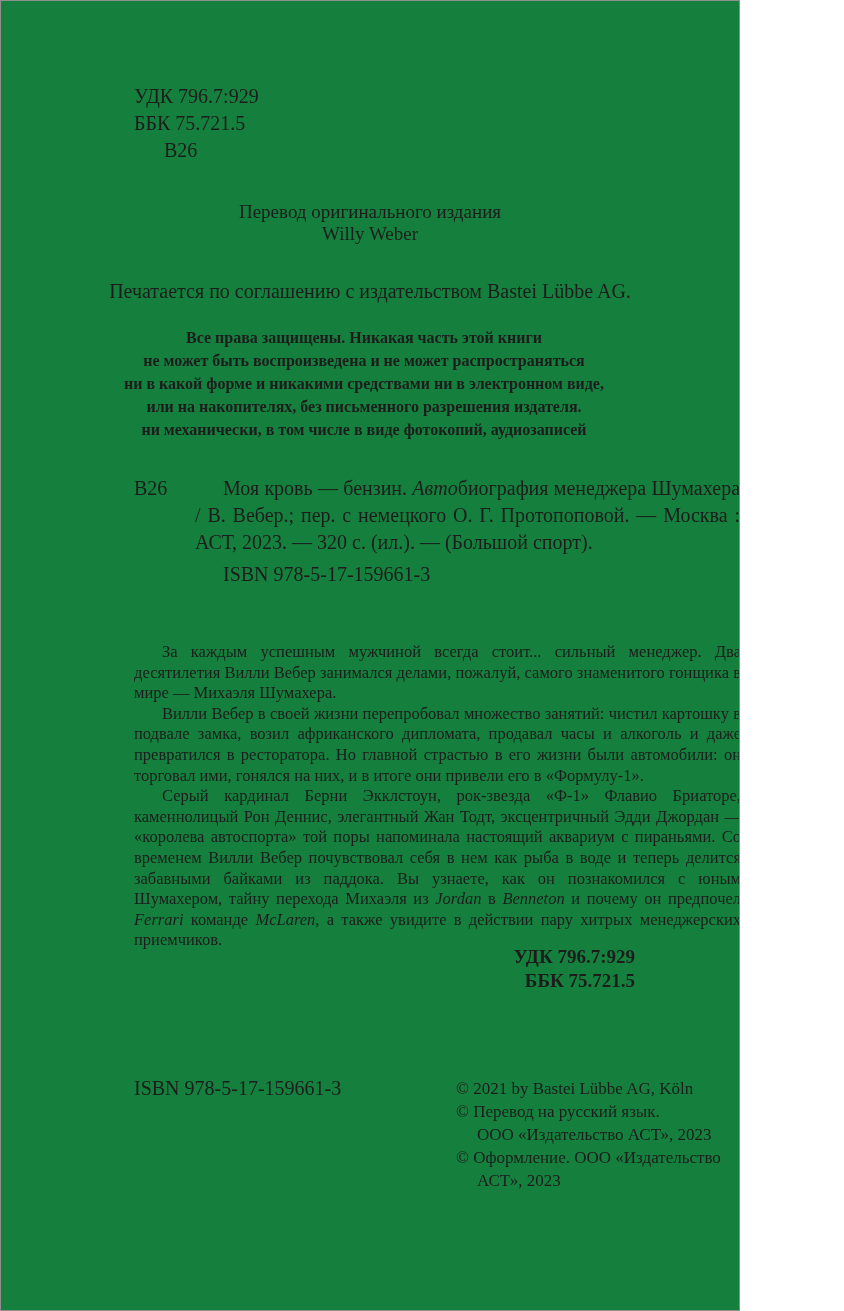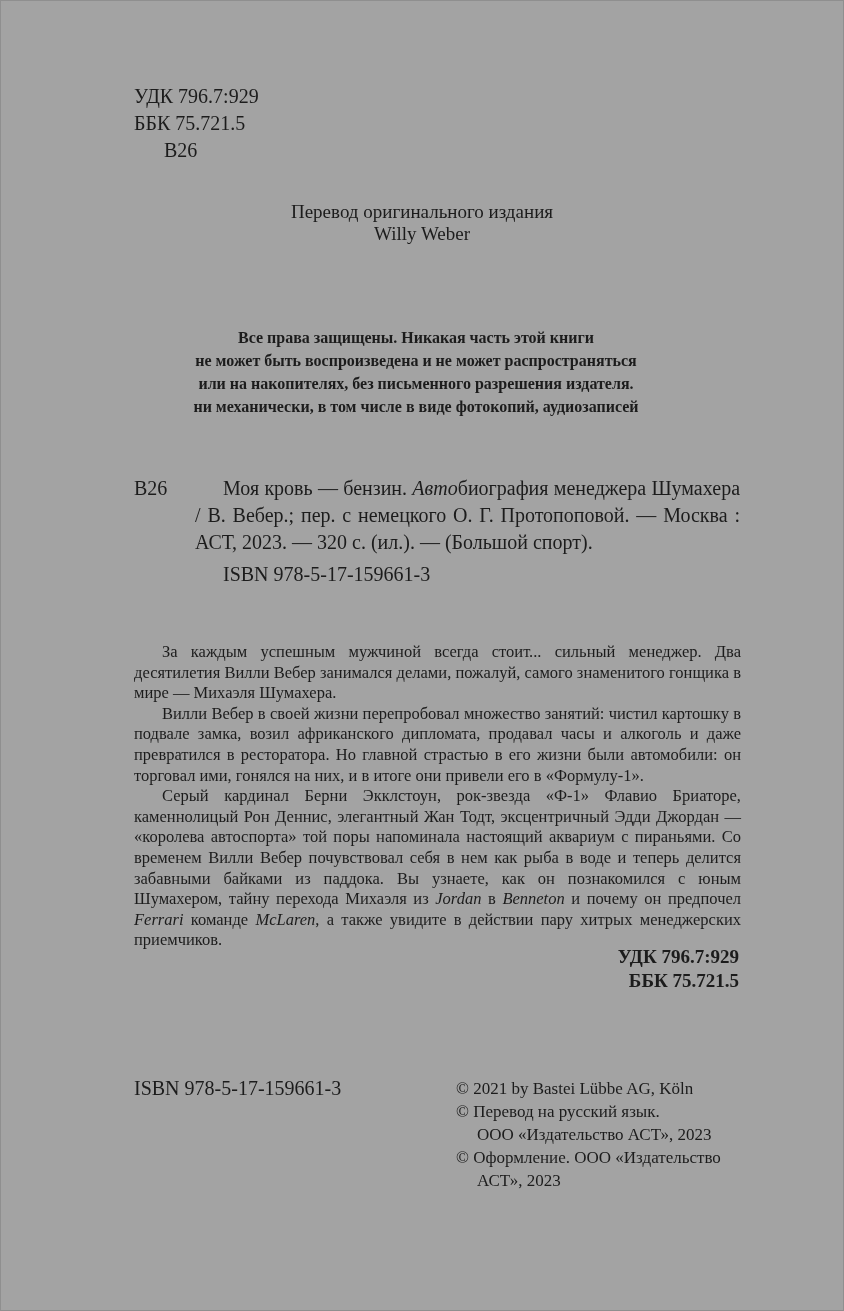--- a/index.html
+++ b/index.html
@@ -1,20 +1,20 @@
 <!DOCTYPE html>
 <html><head>
 <meta charset="utf-8">
 <style>
   html, body { margin: 0; padding: 0; background: #ffffff; }
   .page {
     position: relative;
-    width: 844px;
+    width: 740px;
     height: 1311px;
-    background: #a3a3a3;
+    background: #15803d;
     color: #1c1c1c;
     font-family: "Liberation Serif", "DejaVu Serif", serif;
     border: 1px solid #8f8f8f;
     box-sizing: border-box;
     overflow: hidden;
   }
   .top-codes { position: absolute; left: 133px; top: 82px; font-size: 20px; line-height: 27px; }
   .top-codes .ind { padding-left: 30px; }
   .edition { position: absolute; left: 0; right: 0; top: 200px; text-align: center; font-size: 19px; line-height: 22px; }
   .agreement { position: absolute; left: 0; right: 0; top: 279px; text-align: center; font-size: 20px; }
@@ -41,24 +41,26 @@
     <div>УДК 796.7:929</div>
     <div>ББК 75.721.5</div>
     <div class="ind">В26</div>
   </div>
 
   <div class="edition">
     <div>Перевод оригинального издания</div>
     <div>Willy Weber</div>
   </div>
 
+  <div class="agreement">Печатается по соглашению с издательством Bastei Lübbe AG.</div>
 
   <div class="rights">
     <div>Все права защищены. Никакая часть этой книги</div>
     <div>не может быть воспроизведена и не может распространяться</div>
+    <div>ни в какой форме и никакими средствами ни в электронном виде,</div>
     <div>или на накопителях, без письменного разрешения издателя.</div>
     <div>ни механически, в том числе в виде фотокопий, аудиозаписей</div>
   </div>
 
   <div class="catalog">
     <div class="entry">
       <span class="code">В26</span><span>Моя кровь — бензин. </span><i>Авто</i><span>биография менеджера Шумахера / В. Вебер.; пер. с немецкого О. Г. Протопоповой. — Москва : АСТ, 2023. — 320 с. (ил.). — (Большой спорт).</span>
     </div>
     <div class="isbn">ISBN 978-5-17-159661-3</div>
   </div>

